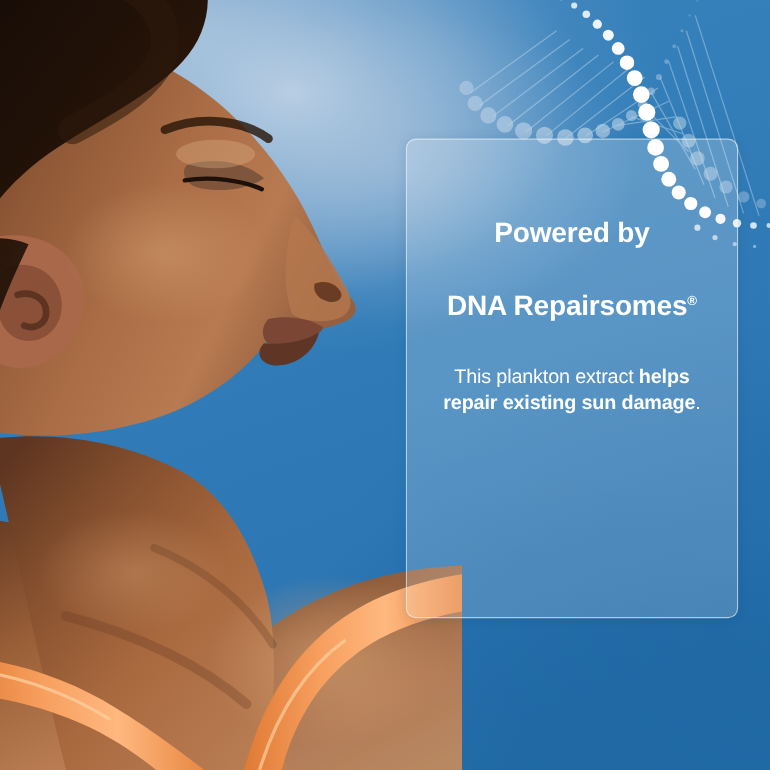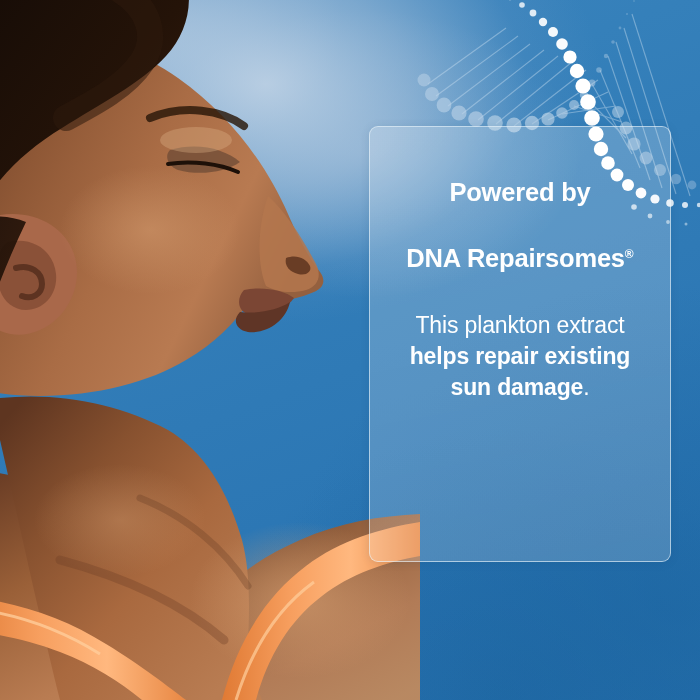--- a/index.html
+++ b/index.html
@@ -64,21 +64,21 @@
     width: 302px;
     height: 436px;
     border-radius: 9px;
     border: 1px solid rgba(233,243,250,0.62);
     background: linear-gradient(170deg,
         rgba(255,255,255,0.215) 0%,
         rgba(255,255,255,0.205) 45%,
         rgba(255,255,255,0.185) 100%);
     box-shadow: 0 1px 10px rgba(12,58,99,0.12);
     box-sizing: border-box;
-    padding: 16px 19px 20px 19px;
+    padding: 36px 19px 20px 19px;
     display: flex;
     flex-direction: column;
     align-items: center;
   }
 
   .card-title {
     color: #ffffff;
     font-size: 25.5px;
     font-weight: bold;
     line-height: 1.30;
@@ -89,21 +89,21 @@
   }
   .card-title .reg {
     font-size: 12px;
     vertical-align: 0.72em;
     font-weight: bold;
     letter-spacing: 0;
   }
 
   .para {
     color: #ffffff;
-    font-size: 23px;
+    font-size: 18px;
     line-height: 1.355;
     text-align: center;
     margin: 0;
     letter-spacing: -0.15px;
     font-weight: normal;
   }
   .para b { font-weight: bold; }
 
   .para-1 { margin-top: 34px; }
   .para-2 { margin-top: 32px; }

